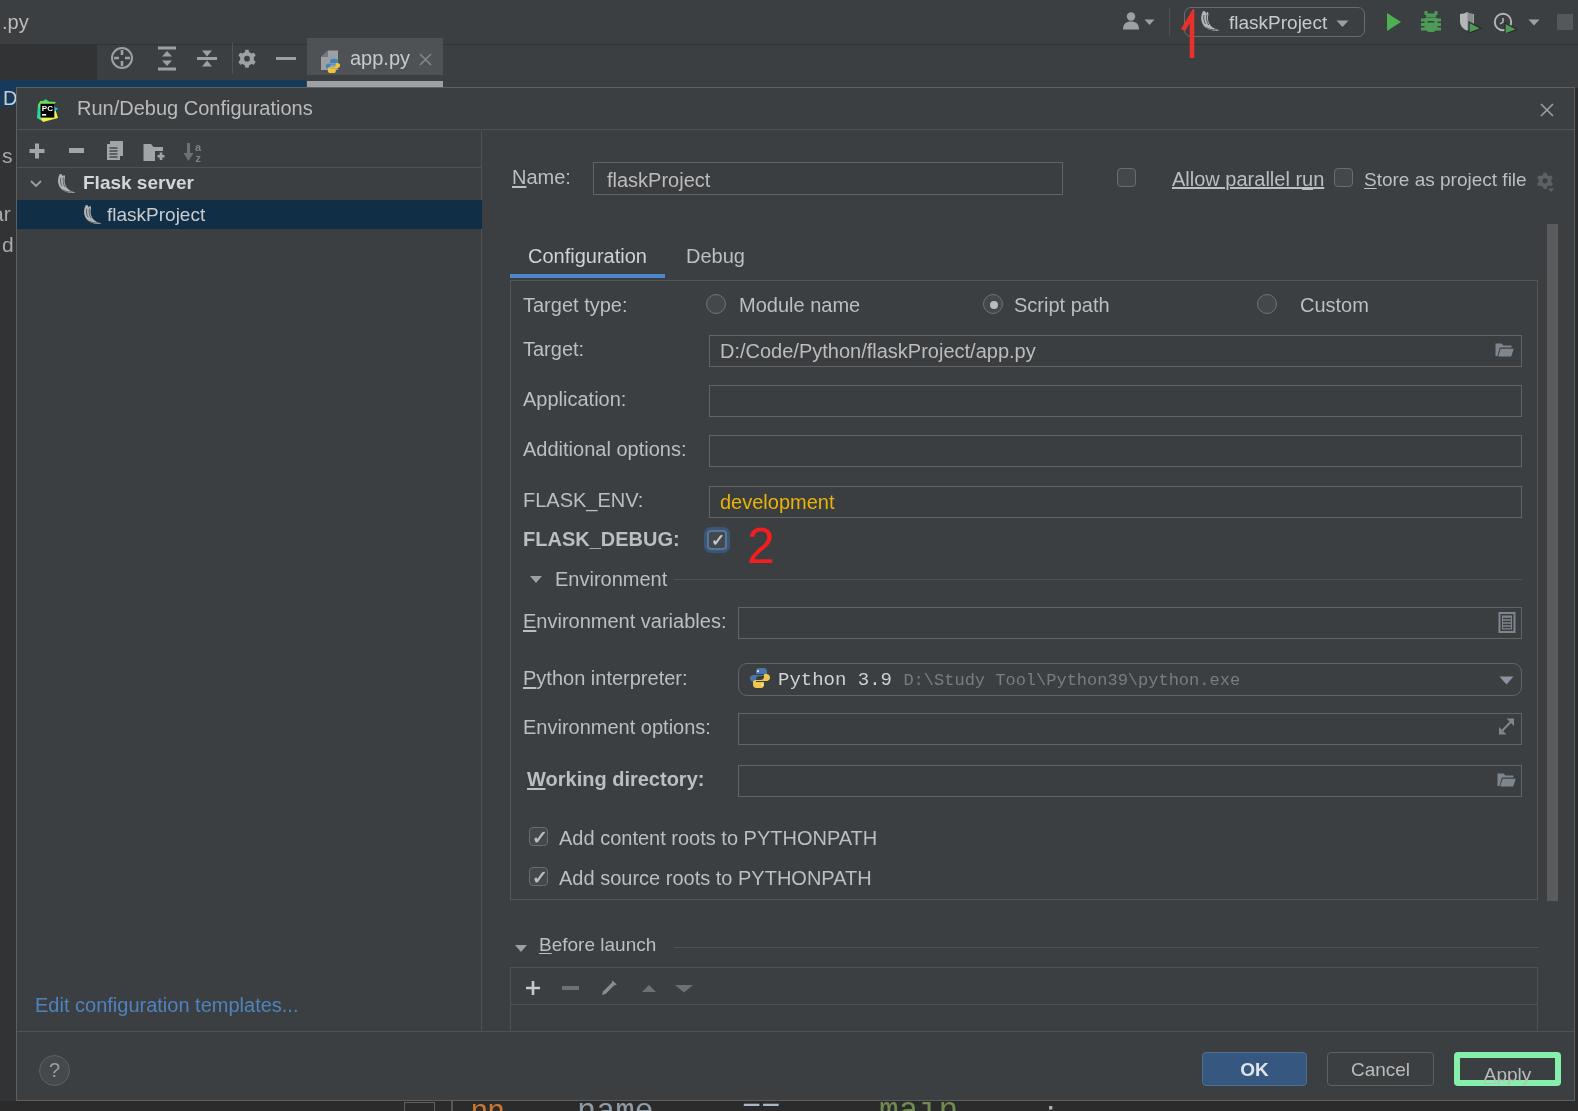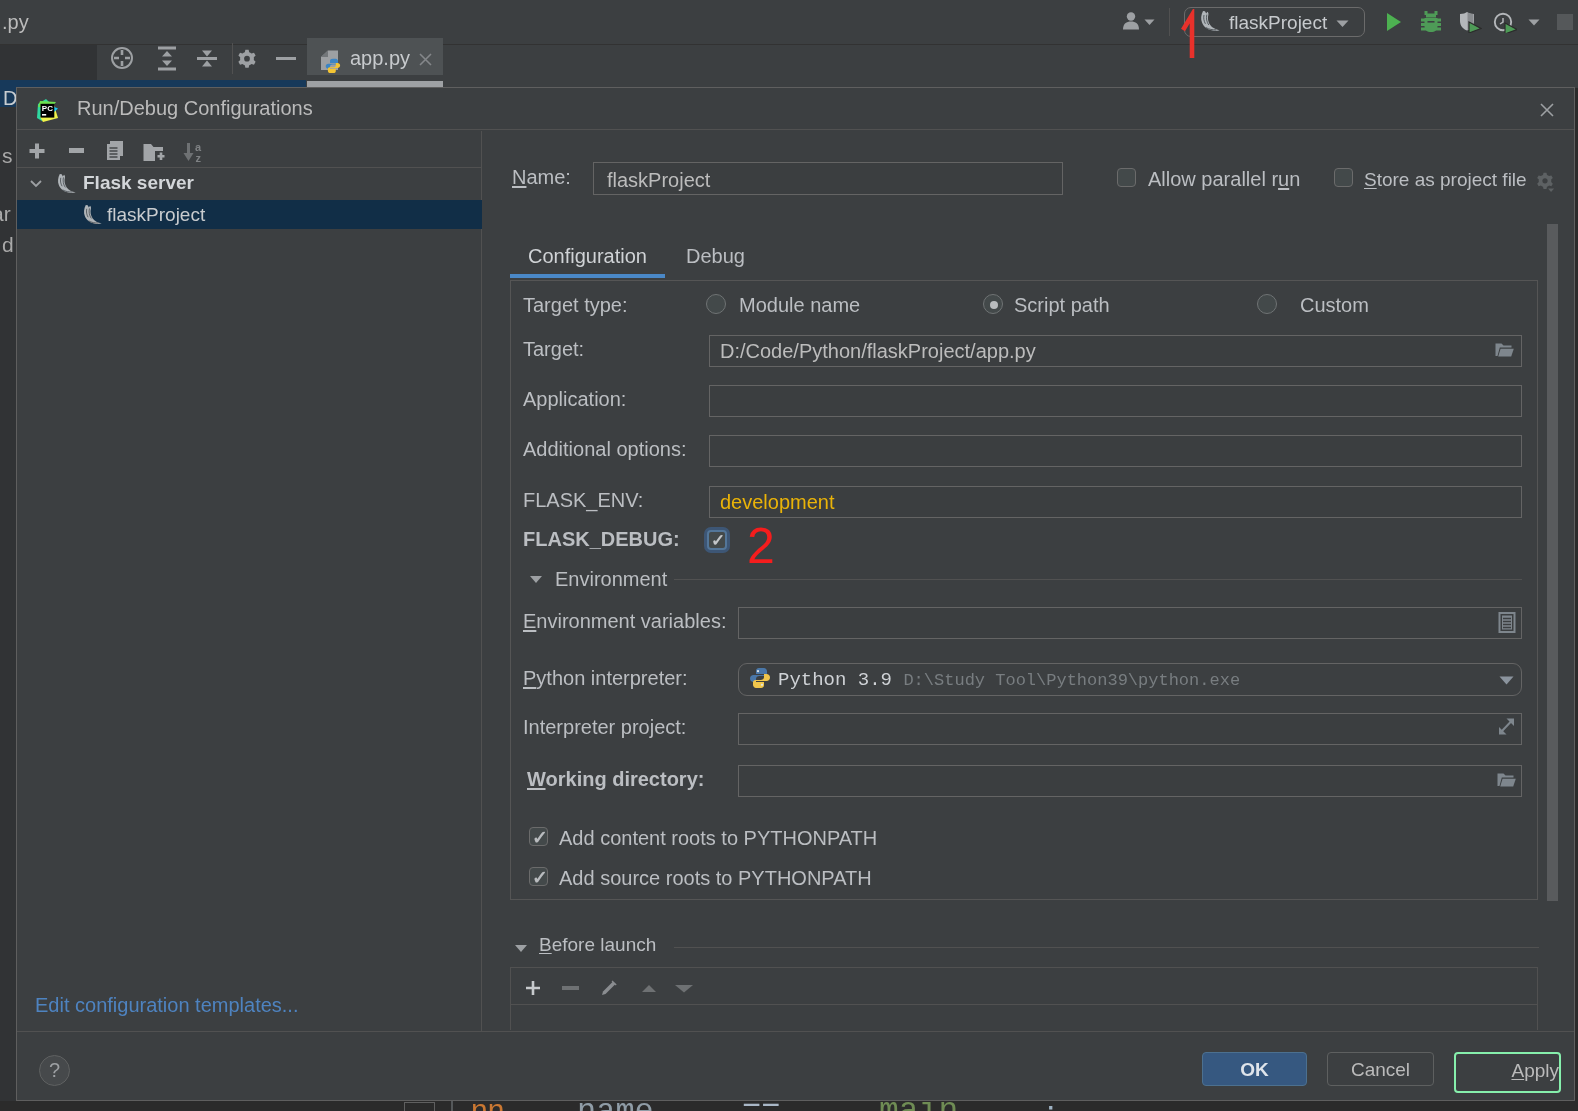--- a/index.html
+++ b/index.html
@@ -196,21 +196,21 @@
   </div>
   <div class="abs" style="left:18px;top:906px;font-size:20px;color:#4e83c0;">Edit configuration templates...</div>
 
   <div id="content" class="abs" style="left:466px;top:43px;width:1093px;height:900px;">
 
     <div class="abs lbl" style="left:29px;top:35px;"><span class="u">N</span>ame:</div>
     <div class="abs field" style="left:110px;top:31px;width:470px;height:33px;">
         <div style="margin:6px 0 0 13px;font-size:20px;color:#bcbcbc;">flaskProject</div>
       </div>
     <div class="abs cb" style="left:634px;top:37px;"></div>
-    <div class="abs lbl" style="left:665px;top:37px;">Allow parallel r<span class="u">u</span>n</div>
+    <div class="abs lbl" style="left:689px;top:37px;text-decoration:underline;">Allow parallel r<span class="u">u</span>n</div>
     <div class="abs cb" style="left:851px;top:37px;"></div>
     <div class="abs lbl" style="left:881px;top:38px;font-size:19px;"><span class="u">S</span>tore as project file</div>
     <svg class="abs" style="left:1052px;top:40px;" width="20" height="21" viewBox="0 0 23 24">
         <path d="M11.5 2 L13 5 A6.5 6.5 0 0 1 15.5 6 L18.8 5 L20.8 8.4 L18.5 11 A6.5 6.5 0 0 1 18.5 13 L20.8 15.6 L18.8 19 L15.5 18 A6.5 6.5 0 0 1 13 19 L11.5 22 ... Z" fill="none"></path>
         <g fill="#5d6163">
           <path d="M9.8 1.8 H13.2 L13.8 4.4 A7 7 0 0 1 16.2 5.8 L18.8 5 L20.5 7.9 L18.6 9.8 A7 7 0 0 1 18.6 12.6 L20.5 14.5 L18.8 17.4 L16.2 16.6 A7 7 0 0 1 13.8 18 L13.2 20.6 H9.8 L9.2 18 A7 7 0 0 1 6.8 16.6 L4.2 17.4 L2.5 14.5 L4.4 12.6 A7 7 0 0 1 4.4 9.8 L2.5 7.9 L4.2 5 L6.8 5.8 A7 7 0 0 1 9.2 4.4 Z"></path>
         </g>
         <circle cx="11.5" cy="11.2" r="3" fill="#3c3f41"></circle>
         <path d="M15 20 H22 L18.5 24 Z" fill="#5d6163"></path>
       </svg>
@@ -274,21 +274,21 @@
             <circle cx="9" cy="4.2" r="1.1" fill="#dfe6ec"></circle>
             <path d="M11 21 C14.5 21 15 19.5 15 18 V15 H7 V14 H17.5 C19.5 14 21 12.5 21 10.5 C21 8.5 19.5 7 17.5 7 H15 V10 C15 12 13.5 13 11.5 13 H6.5 C5 13 4 14 4 15.5 V18 C4 19.5 5.5 21 7 21 Z" fill="#f0c64c"></path>
             <circle cx="13" cy="17.8" r="1.1" fill="#dfe6ec"></circle>
           </svg>
         <div class="abs" style="left:39px;top:5px;font-size:19px;color:#cfd2d6;">Python 3.9 <span style="font-size:17px;color:#787d80;">D:\Study Tool\Python39\python.exe</span></div>
         <svg class="abs" style="left:760px;top:12px;" width="15" height="9" viewBox="0 0 15 9">
             <path d="M0.5 0.5 L14.5 0.5 L7.5 8.5 Z" fill="#8b949e"></path>
           </svg>
       </div>
 
-      <div class="abs lbl" style="left:12px;top:435px;">Interpreter project:</div>
+      <div class="abs lbl" style="left:12px;top:435px;">Environment options:</div>
       <div class="abs field" style="left:227px;top:432px;width:784px;height:32px;"></div>
       <svg class="abs" style="left:986px;top:435px;" width="19" height="21" viewBox="0 0 19 21">
           <path d="M5 15 L14 5.5" stroke="#7e868d" stroke-width="2"></path>
           <path d="M9.5 2.5 H17 V10 Z" fill="#7e868d"></path>
           <path d="M9.5 18.5 H2 V11 Z" fill="#7e868d"></path>
         </svg>
 
       <div class="abs lbl" style="left:16px;top:487px;font-weight:bold;"><span class="u">W</span>orking directory:</div>
       <div class="abs field" style="left:227px;top:484px;width:784px;height:32px;"></div>
       <svg class="abs" style="left:986px;top:491px;" width="19" height="16" viewBox="0 0 19 16">
@@ -326,21 +326,21 @@
       <svg class="abs" style="left:163px;top:16px;" width="20" height="9" viewBox="0 0 20 9">
           <path d="M1 1 L10 8.5 L19 1 Z" fill="#6e7173"></path>
         </svg>
     </div>
   </div>
 
   <div class="abs" style="left:0;top:943px;width:1557px;height:69px;border-top:1px solid #515151;">
     <div class="abs" style="left:22px;top:23px;width:31px;height:31px;border-radius:50%;background:#46494b;border:1px solid #5f6161;color:#9da0a3;font-size:20px;text-align:center;line-height:29px;">?</div>
     <div class="abs" style="left:1185px;top:20px;width:105px;height:34px;background:#365880;border:1px solid #4c708f;border-radius:4px;color:#dfe4ea;font-size:19px;font-weight:bold;text-align:center;line-height:33px;">OK</div>
     <div class="abs" style="left:1310px;top:20px;width:107px;height:34px;background:#3c3f41;border:1px solid #5e6060;border-radius:4px;color:#bbbbbb;font-size:19px;text-align:center;line-height:33px;">Cancel</div>
-    <div class="abs" style="left:1437px;top:20px;width:107px;height:41px;background:#3c3f41;border:2px solid #86efac;border-radius:4px;color:#bbbbbb;font-size:19px;text-align:right;line-height:33px;"><span class="u">A</span>pply</div>
+    <div class="abs" style="left:1437px;top:20px;width:107px;height:34px;background:#3c3f41;border:6px solid #86efac;border-radius:4px;color:#bbbbbb;font-size:19px;text-align:center;line-height:33px;"><span class="u">A</span>pply</div>
   </div>
 </div>
 
 <svg class="abs" style="left:1178px;top:9px;" width="30" height="60" viewBox="0 0 30 60">
   <path d="M5 21 L14 6 L14 49" stroke="#e8312b" stroke-width="4.6" fill="none" stroke-linejoin="miter"></path>
 </svg>
 <svg class="abs" style="left:745px;top:521px;" width="36" height="50" viewBox="0 0 36 50">
   <text x="2" y="42" font-family="Liberation Sans" font-size="50" fill="#f51d1d">2</text>
 </svg>
 

